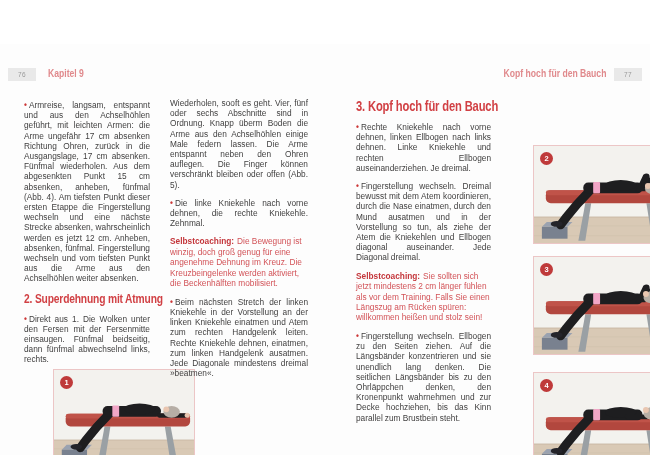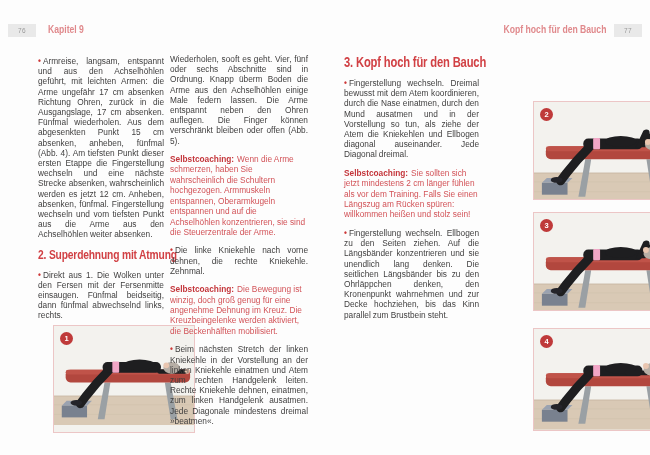--- a/index.html
+++ b/index.html
@@ -2,42 +2,42 @@
 <html><head>
 <meta charset="utf-8">
 <style>
   html,body{margin:0;padding:0;}
   body{
     width:650px;height:455px;background:#ffffff;
     font-family:"Liberation Sans", sans-serif;
     -webkit-font-smoothing:antialiased;
     position:relative;overflow:hidden;
   }
-  .spread{position:absolute;inset:0;background:#fdfdfd;}
+  .spread{position:absolute;inset:0;background:#fdfdfd;margin-top:44px;}
 
   
   .pagenum-box{
     position:absolute;top:24px;width:28px;height:13px;
     background:#e9e9e9;color:#999999;font-size:6.5px;line-height:13px;
     text-align:center;letter-spacing:.3px;
   }
   .pagenum-box.left{left:8px;}
   .pagenum-box.right{right:8px;}
   .running-head{
     position:absolute;top:23px;color:#e0898c;font-weight:700;
     font-size:10.5px;white-space:nowrap;transform:scaleX(.82);
   }
   .running-head.left{left:48px;transform-origin:left center;}
   .running-head.right{right:44px;transform-origin:right center;}
 
   
   .col{position:absolute;}
-  .col-1{left:38px;top:56px;width:126px;}
+  .col-1{left:24px;top:56px;width:126px;}
   .col-2{left:170px;top:54px;width:138px;}
-  .col-3{left:344px;top:54px;width:135px;}
+  .col-3{left:356px;top:54px;width:135px;}
 
   .col p{margin:0 0 8px 0;}
   .body-par{
     font-size:8.3px;line-height:1.23;color:#3f3e3e;
     text-align:justify;text-justify:inter-word;word-spacing:-0.2px;
   }
   .bullet{color:#cc3636;font-weight:700;margin-right:2px;}
   .coach{
     font-size:8.3px;line-height:1.26;color:#d25257;text-align:left;
   }
@@ -110,36 +110,36 @@
           <ellipse cx="121" cy="43" rx="8.5" ry="6" fill="#b6aea5"></ellipse>
           <circle cx="115.5" cy="40.5" r="3" fill="#e9c6b0"></circle>
           <rect x="60" y="36.5" width="7" height="11.5" rx="1" fill="#f1a6c6"></rect>
         </svg>
       </div>
     <div class="photo-badge">1</div>
   </figure>
 
   <div class="col col-2">
     <p class="body-par"><span>Wiederholen, sooft es geht. Vier, fünf oder sechs Abschnitte sind in Ordnung. Knapp überm Boden die Arme aus den Achselhöhlen einige Male federn lassen. Die Arme entspannt neben den Ohren auflegen. Die Finger können verschränkt bleiben oder offen (Abb. 5).</span></p>
-    <p class="coach">
-      <strong>Selbstcoaching:</strong><span>Wenn die Arme schmerzen, haben Sie wahrscheinlich die Schultern hochgezogen. Armmuskeln entspannen, Oberarmkugeln entspannen und auf die Achselhöhlen konzentrieren, sie sind die Steuerzentrale der Arme.</span>
-    </p>
     <p class="body-par section-gap">
       <span class="bullet">•</span><span>Die linke Kniekehle nach vorne dehnen, die rechte Kniekehle. Zehnmal.</span>
     </p>
     <p class="coach">
       <strong>Selbstcoaching:</strong><span>Die Bewegung ist winzig, doch groß genug für eine angenehme Dehnung im Kreuz. Die Kreuzbeingelenke werden aktiviert, die Beckenhälften mobilisiert.</span>
     </p>
     <p class="body-par">
       <span class="bullet">•</span><span>Beim nächsten Stretch der linken Kniekehle in der Vorstellung an der linken Kniekehle einatmen und Atem zum rechten Handgelenk leiten. Rechte Kniekehle dehnen, einatmen, zum linken Handgelenk ausatmen. Jede Diagonale mindestens dreimal »beatmen«.</span>
     </p>
   </div>
 
   <div class="col col-3">
     <h3 class="sec-heading">3. Kopf hoch für den Bauch</h3>
+    <p class="body-par">
+      <span class="bullet">•</span><span>Rechte Kniekehle nach vorne dehnen, linken Ellbogen nach links dehnen. Linke Kniekehle und rechten Ellbogen auseinanderziehen. Je dreimal.</span>
+    </p>
     <p class="body-par">
       <span class="bullet">•</span><span>Fingerstellung wechseln. Dreimal bewusst mit dem Atem koordinieren, durch die Nase einatmen, durch den Mund ausatmen und in der Vorstellung so tun, als ziehe der Atem die Kniekehlen und Ellbogen diagonal auseinander. Jede Diagonal dreimal.</span>
     </p>
     <p class="coach">
       <strong>Selbstcoaching:</strong><span>Sie sollten sich jetzt mindestens 2 cm länger fühlen als vor dem Training. Falls Sie einen Längszug am Rücken spüren: willkommen heißen und stolz sein!</span>
     </p>
     <p class="body-par">
       <span class="bullet">•</span><span>Fingerstellung wechseln. Ellbogen zu den Seiten ziehen. Auf die Längsbänder konzentrieren und sie unendlich lang denken. Die seitlichen Längsbänder bis zu den Ohrläppchen denken, den Kronenpunkt wahrnehmen und zur Decke hochziehen, bis das Kinn parallel zum Brustbein steht.</span>
     </p>
   </div>

